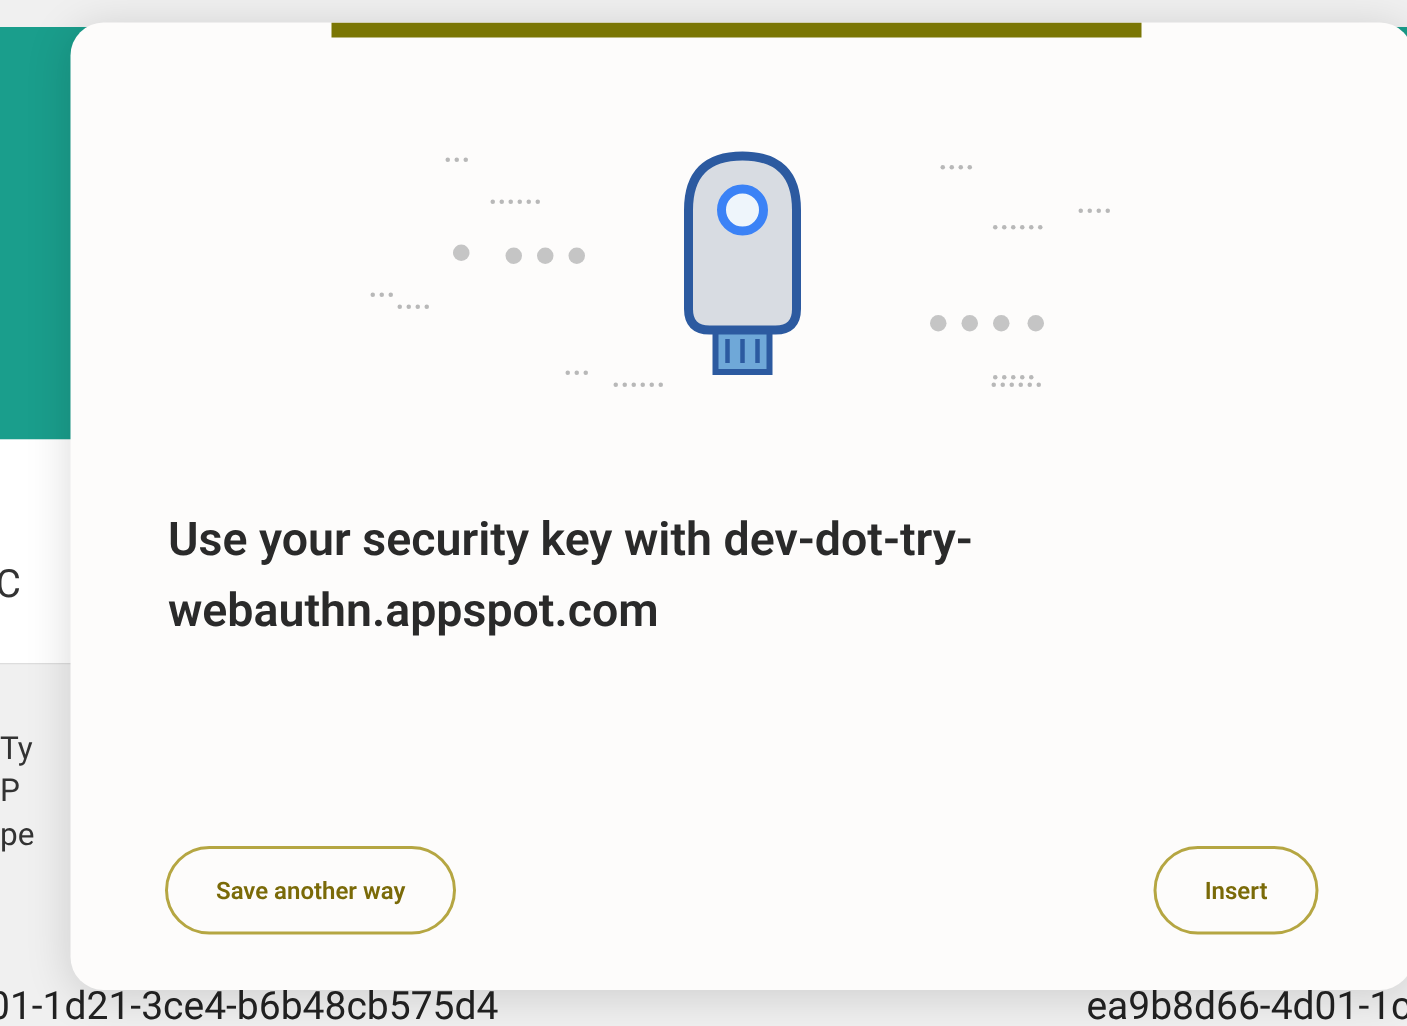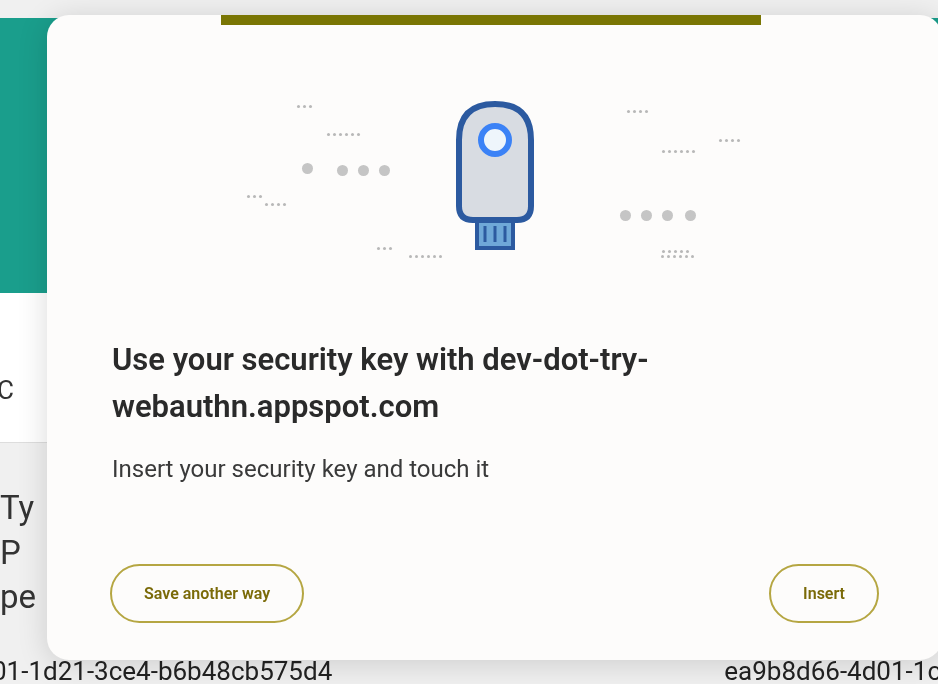--- a/index.html
+++ b/index.html
@@ -36,21 +36,21 @@
       position: absolute;
       top: 375px;
       left: -3px;
       font-size: 26px;
       color: #333;
     }
     .bg-left-text2 {
       position: absolute;
       top: 486px;
       left: 0;
-      font-size: 33px;
+      font-size: 21px;
       color: #333;
       line-height: 1.35;
     }
     .bg-right-text1 {
       position: absolute;
       top: 375px;
       right: 0;
       font-size: 26px;
       color: #333;
     }
@@ -314,19 +314,18 @@
       <line x1="50" y1="126" x2="50" y2="142" stroke="#2c5aa0" stroke-width="3"></line>
       <line x1="60" y1="126" x2="60" y2="142" stroke="#2c5aa0" stroke-width="3"></line>
 
       <path d="M 14 40 Q 14 4 50 4 Q 86 4 86 40 L 86 106 Q 86 120 72 120 L 28 120 Q 14 120 14 106 Z" fill="#d8dce2" stroke="#2c5aa0" stroke-width="6"></path>
 
       <circle cx="50" cy="40" r="14" fill="#eef5fb" stroke="#3b82f6" stroke-width="6"></circle>
     </svg>
   </div>
 
   <div class="dialog-title">Use your security key with dev-dot-try-webauthn.appspot.com</div>
-  <div class="dialog-subtitle">Insert your security key and touch it</div>
 
   <div class="dialog-buttons">
     <button class="pill-button">Save another way</button>
     <button class="pill-button">Insert</button>
   </div>
 </div>
 
 </body></html>

